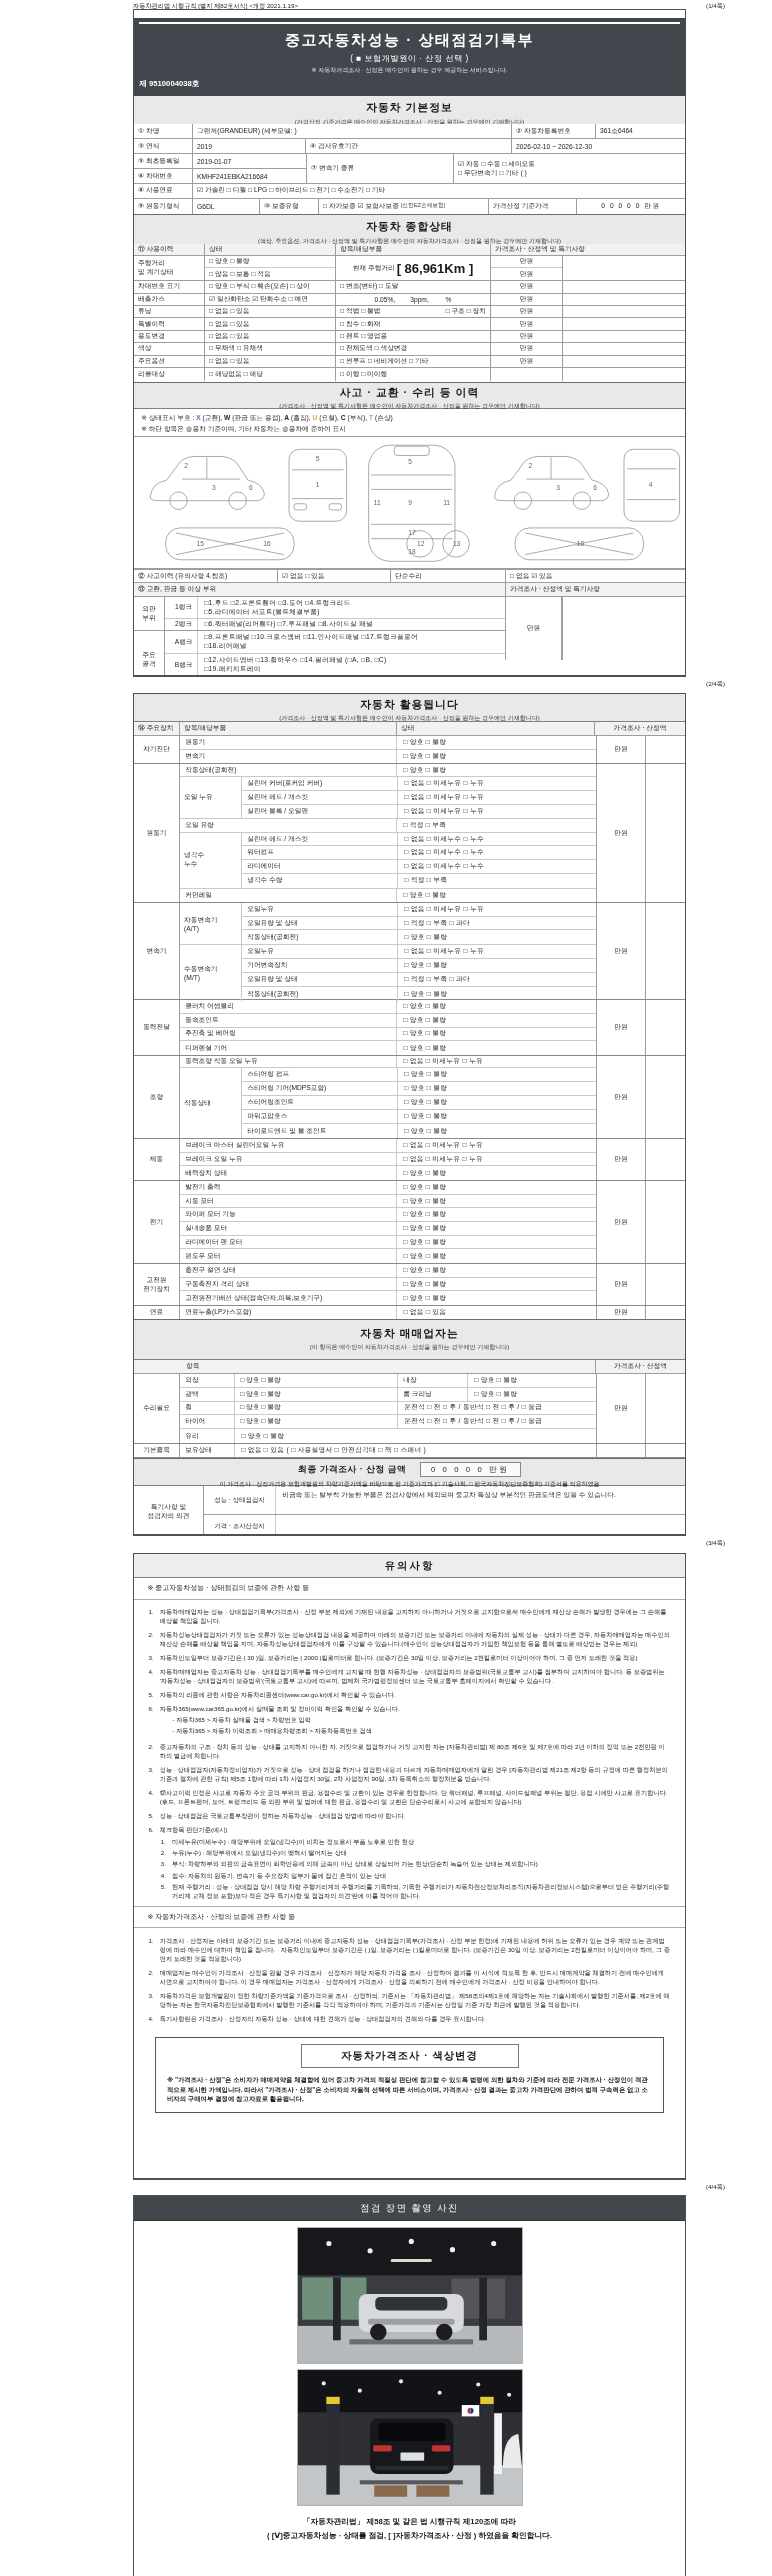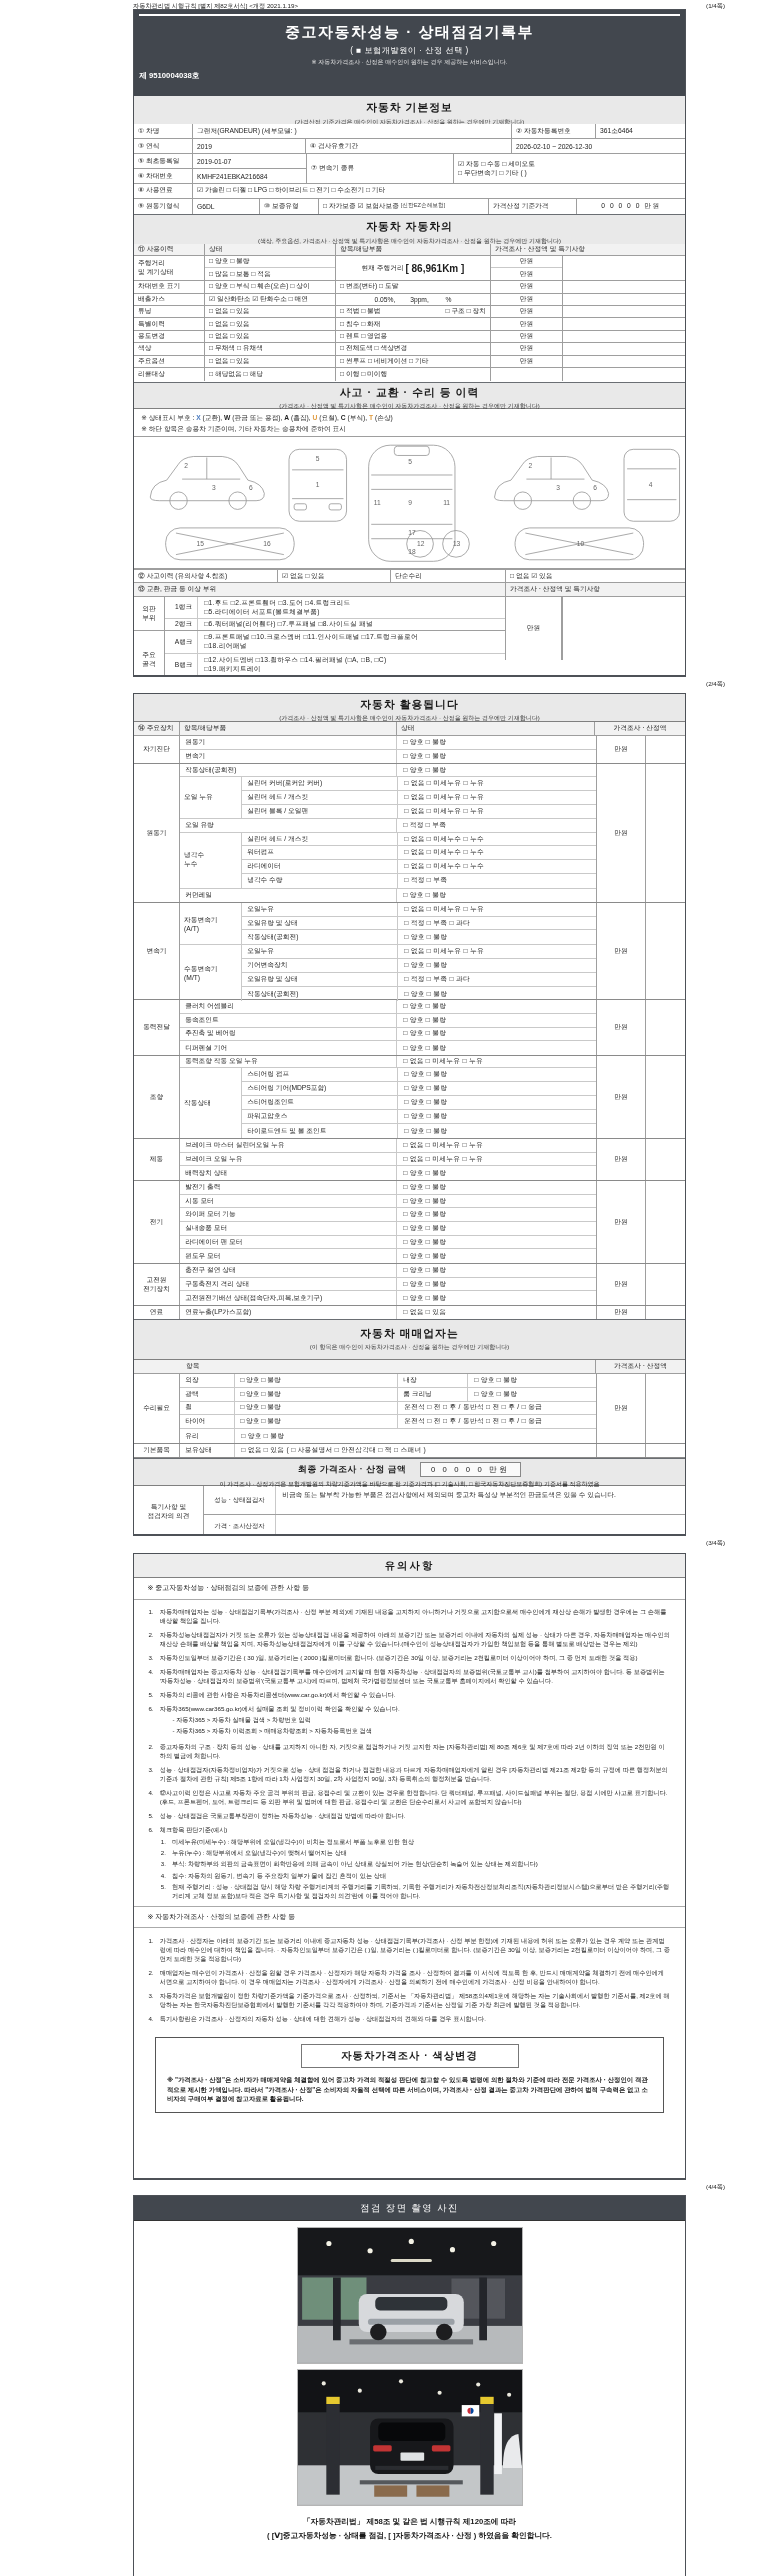--- a/index.html
+++ b/index.html
@@ -77,21 +77,21 @@
 <div class="lawref">자동차관리법 시행규칙 [별지 제82호서식] &lt;개정 2021.1.19&gt;</div>
 <div class="pm" style="top:2.1px">(1/4쪽)</div>
 <div class="pm" style="top:680px">(2/4쪽)</div>
 <div class="pm" style="top:1539px">(3/4쪽)</div>
 <div class="pm" style="top:2183px">(4/4쪽)</div>
 
 <div class="doc">
 
   <div class="sec" style="top:9.3px;height:668px">
 
-    <div class="inner hdr" style="top:0;height:103px">
+    <div class="inner hdr" style="top:8px;height:103px">
       <div class="topline"></div>
       <div class="t">중고자동차성능 · 상태점검기록부</div>
       <div class="s">( ■ 보험개발원이 · 산정 선택 )</div>
       <div class="n">※ 자동차가격조사 · 산정은 매수인이 원하는 경우 제공하는 서비스입니다.</div>
       <div class="docno">제 9510004038호</div>
     </div>
 
     <div class="inner band" style="top:63px;height:32px;background:#e9e9e9;margin-top:20.6px;top:83px;height:0"></div>
 
     <div class="inner band" style="top:86px;height:37px">
@@ -137,41 +137,41 @@
         <div class="c lab" style="width:59px">⑩ 보증유형</div>
         <div class="c" style="width:170px">
           <span>□ 자가보증   ☑ 보험사보증</span>&nbsp;<span class="small">[신한EZ손해보험]</span>
         </div>
         <div class="c lab" style="width:88px">가격산정 기준가격</div>
         <div class="c last ctr" style="flex:1;letter-spacing:1.5px">0 0 0 0 0 만원</div>
       </div>
     </div>
 
     <div class="inner band" style="top:204px;height:31px;border-top:1px solid #6a6e73">
-      <div class="bt">자동차 자동차의</div>
+      <div class="bt">자동차 종합상태</div>
       <div class="bn">(색상, 주요옵션, 가격조사 · 산정액 및 특기사항은 매수인이 자동차가격조사 · 산정을 원하는 경우에만 기재합니다)</div>
     </div>
 
     <div class="inner" style="top:234px">
       <div class="row hrow" style="height:12px">
         <div class="c" style="width:71px">⑪ 사용이력</div>
         <div class="c" style="width:131px">상태</div>
         <div class="c" style="width:155px">항목/해당부품</div>
         <div class="c last" style="flex:1">가격조사 · 산정액 및 특기사항</div>
       </div>
       <div class="row" style="height:25px">
         <div class="c pre" style="width:71px">주행거리
 및 계기상태</div>
         <div style="width:131px;display:flex;flex-direction:column;box-sizing:border-box;border-right:0.5px solid #9e9e9e">
           <div style="height:12.4px;border-bottom:0.5px solid #c9c9c9;display:flex;align-items:center;padding-left:4.1px;box-sizing:border-box">□ 양호   □ 불량</div>
           <div style="height:12.4px;display:flex;align-items:center;padding-left:4.1px;box-sizing:border-box">□ 많음   □ 보통   □ 적음</div>
         </div>
         <div class="c" style="width:155px;justify-content:center">
           <span>현재 주행거리</span>&nbsp;
-          <span class="bold" style="font-size:10px">[ 86,961Km ]</span>
+          <span class="bold" style="font-size:13px">[ 86,961Km ]</span>
         </div>
         <div style="width:72px;display:flex;flex-direction:column;box-sizing:border-box;border-right:0.5px solid #9e9e9e">
           <div class="won" style="height:12.4px;border-bottom:0.5px solid #c9c9c9;display:flex;align-items:center;justify-content:center;box-sizing:border-box">만원</div>
           <div class="won" style="height:12.4px;display:flex;align-items:center;justify-content:center;box-sizing:border-box">만원</div>
         </div>
         <div class="c last" style="flex:1"></div>
       </div>
       <div class="row" style="height:12.4px">
         <div class="c" style="width:71px">차대번호 표기</div>
         <div class="c" style="width:131px">□ 양호  □ 부식  □ 훼손(오손)  □ 상이</div>

